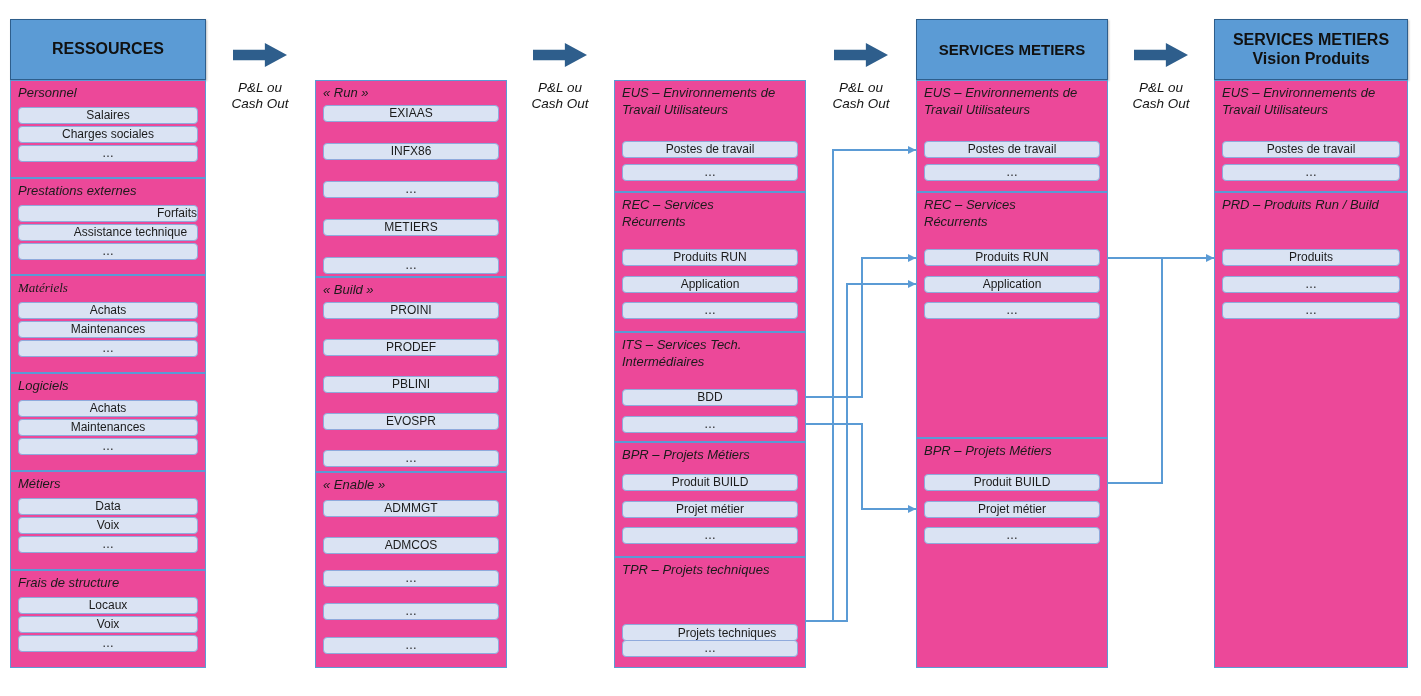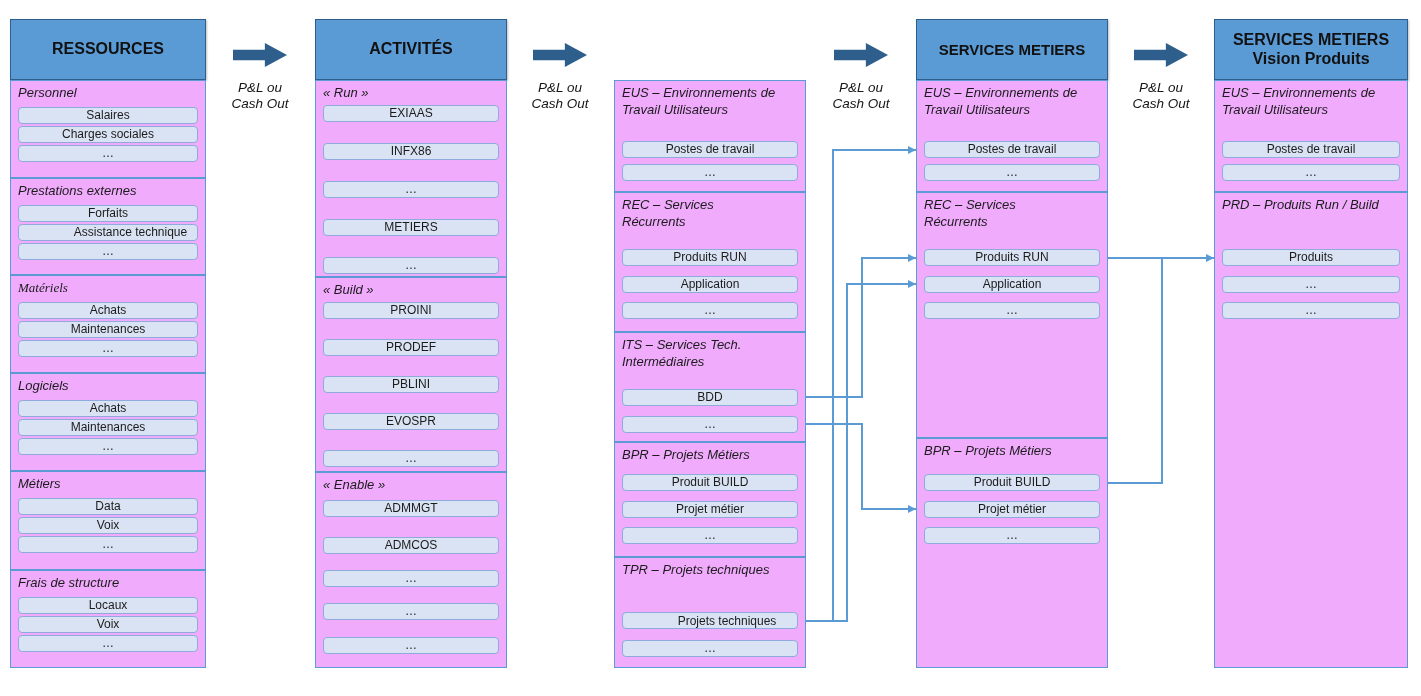--- a/index.html
+++ b/index.html
@@ -13,21 +13,21 @@
     background:#5b9bd5;border:1.5px solid #2e5e8c;box-sizing:border-box;
     display:flex;align-items:center;justify-content:center;text-align:center;
     font-weight:bold;font-size:16px;line-height:1.15;color:#111;
     white-space:pre-line;box-shadow:1px 1px 2px rgba(0,0,0,0.25);
   }
   .col-body{
     position:absolute;left:0;right:0;top:81px;bottom:28px;
     background:#ffffff;box-sizing:border-box;
   }
   .section{
-    position:absolute;left:0;right:0;background:#f0abfc;
+    position:absolute;left:0;right:0;background:#ec4899;
     border:1.5px solid #5b9bd5;box-sizing:border-box;
   }
   .section-label{
     position:absolute;left:7px;font-style:italic;font-size:13px;line-height:1.3;color:#1b1b1b;
   }
   .item-box{
     position:absolute;left:7px;right:7px;height:17px;
     background:#dae3f3;border:1px solid #8faadc;border-radius:4px;box-sizing:border-box;
     display:flex;align-items:center;justify-content:center;
     font-size:12px;line-height:1;color:#1b1b1b;overflow:hidden;white-space:nowrap;
@@ -72,21 +72,21 @@
         </div>
         <div class="item-box" style="top: 44.5px;">
           <span>Charges sociales</span>
         </div>
         <div class="item-box" style="top: 63.5px;">
           <span>…</span>
         </div>
       </div>
       <div class="section" style="top: 178px; height: 97px;">
         <div class="section-label" style="top: 4px;">Prestations externes</div>
-        <div class="item-box" style="top: 25.5px;">
+        <div class="item-box" style="top: 25.5px; justify-content: flex-end;">
           <span>Forfaits</span>
         </div>
         <div class="item-box" style="top: 44.5px; padding-left: 45px;">
           <span>Assistance technique</span>
         </div>
         <div class="item-box" style="top: 63.5px;">
           <span>…</span>
         </div>
       </div>
       <div class="section" style="top: 275px; height: 98px;">
@@ -132,21 +132,20 @@
         </div>
         <div class="item-box" style="top: 44.5px;">
           <span>Voix</span>
         </div>
         <div class="item-box" style="top: 63.5px;">
           <span>…</span>
         </div>
       </div>
     </div>
     <div class="column" style="left: 315px; width: 192px;">
-      <div class="col-header"><span>ACTIVITÉS</span></div>
       <div class="col-body"></div>
       <div class="section" style="top: 80px; height: 197px;">
         <div class="section-label" style="top: 4px;">« Run »</div>
         <div class="item-box" style="top: 23.5px;">
           <span>EXIAAS</span>
         </div>
         <div class="item-box" style="top: 61.5px;">
           <span>INFX86</span>
         </div>
         <div class="item-box" style="top: 99.5px;">
@@ -235,21 +234,21 @@
         </div>
         <div class="item-box" style="top: 57.5px;">
           <span>Projet métier</span>
         </div>
         <div class="item-box" style="top: 83.5px;">
           <span>…</span>
         </div>
       </div>
       <div class="section" style="top: 557px; height: 111px;">
         <div class="section-label" style="top: 4px; width: 155px;">TPR – Projets techniques</div>
-        <div class="item-box" style="top: 54px; padding-left: 34px;">
+        <div class="item-box" style="top: 66px; padding-left: 34px;">
           <span>Projets techniques</span>
         </div>
         <div class="item-box" style="top: 81.5px;">
           <span>…</span>
         </div>
       </div>
     </div>
     <div class="column" style="left: 916px; width: 192px;">
       <div class="col-header" style="font-size: 15px;"><span>SERVICES METIERS</span></div>
       <div class="col-body"></div>

